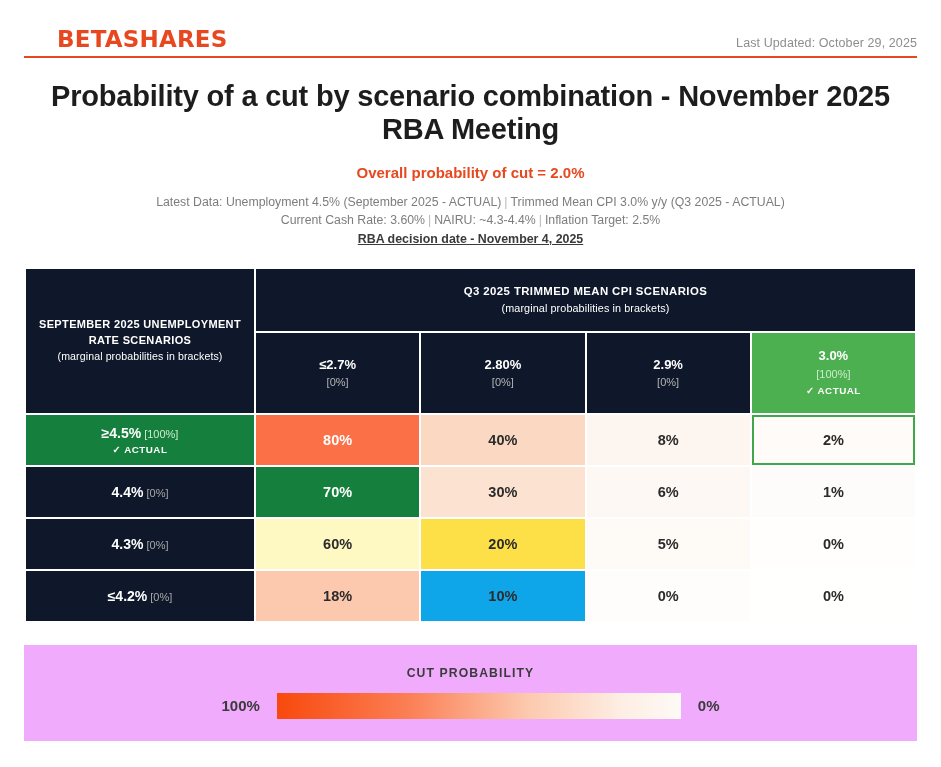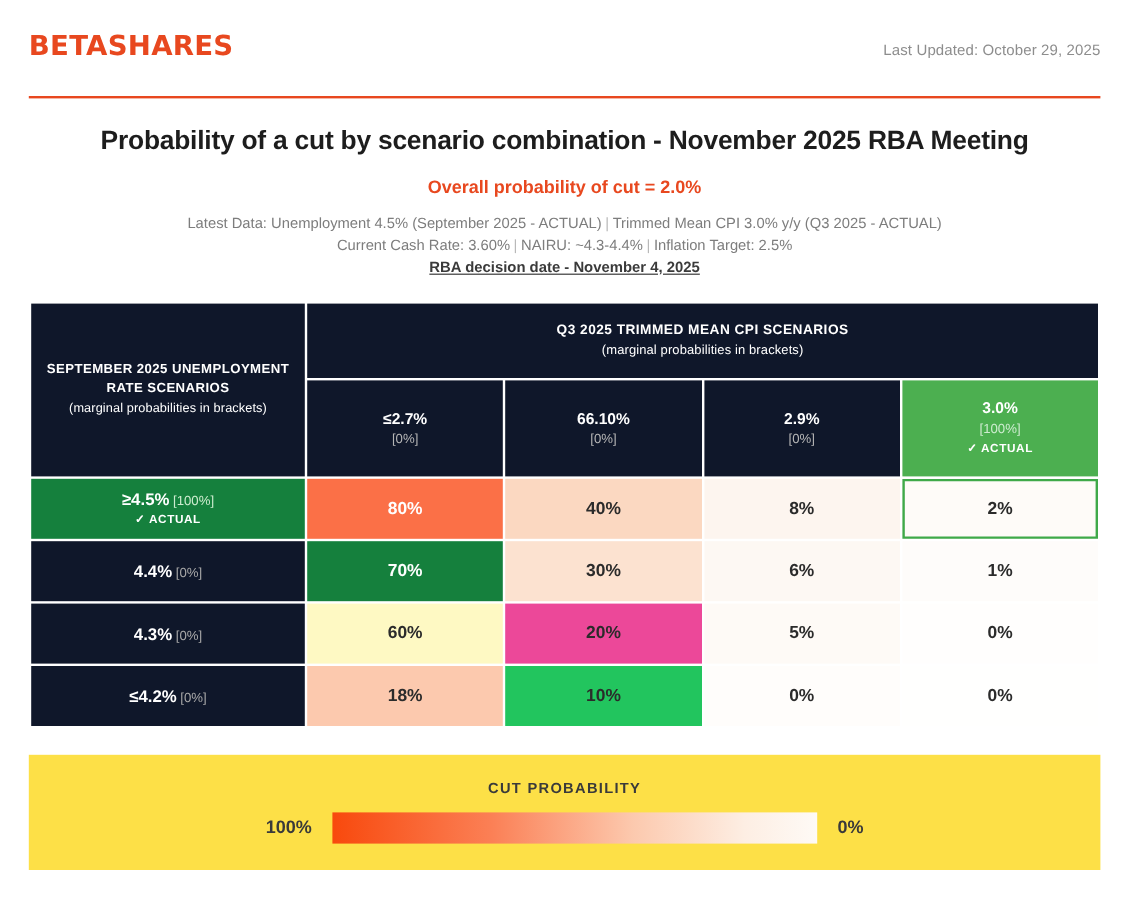--- a/index.html
+++ b/index.html
@@ -21,21 +21,22 @@
     padding: 0 24px;
     position: relative;
   }
 
   
   .topbar {
     display: flex;
     align-items: baseline;
     justify-content: space-between;
     padding-top: 26px;
-    padding-bottom: 28px;
+    padding-bottom: 4px;
+    margin-left: 33px;
   }
   .brand {
     font-family: "DejaVu Sans", sans-serif;
     font-size: 23px;
     font-weight: 700;
     letter-spacing: 0.2px;
     color: #E8481F;
   }
   .last-updated {
     font-size: 12.5px;
@@ -44,21 +45,21 @@
   }
   .rule {
     height: 2px;
     background: #E8481F;
     width: 100%;
   }
 
   
   .title {
     text-align: center;
-    font-size: 22px;
+    font-size: 29px;
     font-weight: 700;
     color: #1d1d1d;
     margin-top: 22px;
     letter-spacing: -0.2px;
   }
   .overall {
     text-align: center;
     font-size: 15px;
     font-weight: 700;
     color: #E8481F;
@@ -184,21 +185,21 @@
   }
   .cell.lightfg { color: #ffffff; }
   .cell.hl {
     box-shadow: inset 0 0 0 2px #3fa949;
   }
 
   
   .legend {
     margin-top: 22px;
     width: 893px;
-    background: #fde047;
+    background: #f0abfc;
     height: 96px;
     box-sizing: border-box;
     padding-top: 21px;
   }
   .legend-title {
     text-align: center;
     font-size: 12.2px;
     font-weight: 700;
     letter-spacing: 1.1px;
     color: #3a3a3a;
@@ -248,21 +249,21 @@
         <div>SEPTEMBER 2025 UNEMPLOYMENT RATE SCENARIOS</div>
         <div class="soft">(marginal probabilities in brackets)</div>
       </td>
       <td class="dark span-head" colspan="4">
         <span>Q3 2025 TRIMMED MEAN CPI SCENARIOS</span>
         <span class="soft">(marginal probabilities in brackets)</span>
       </td>
     </tr>
     <tr id="col-head-row">
           <td class="col-head dark"><span>≤2.7%</span><span class="marg">[0%]</span></td>
-          <td class="col-head dark"><span>66.10%</span><span class="marg">[0%]</span></td>
+          <td class="col-head dark"><span>2.80%</span><span class="marg">[0%]</span></td>
           <td class="col-head dark"><span>2.9%</span><span class="marg">[0%]</span></td>
           <td class="col-head actual"><span>3.0%</span><span class="marg">[100%]</span><span class="actual-tag">✓ ACTUAL</span></td>
         </tr>
     </tbody>
       <tbody id="matrix-body">
         <tr>
           <td class="row-head actual"><span>≥4.5%</span><span class="marg">[100%]</span><span class="actual-tag">✓ ACTUAL</span></td>
           <td class="cell lightfg" style="background: rgb(251, 112, 71);">80%</td>
           <td class="cell" style="background: rgb(251, 216, 193);">40%</td>
           <td class="cell" style="background: rgb(253, 245, 239);">8%</td>
@@ -271,28 +272,28 @@
         <tr>
           <td class="row-head dark"><span>4.4%</span><span class="marg">[0%]</span></td>
           <td class="cell lightfg" style="background: #15803d;">70%</td>
           <td class="cell" style="background: rgb(252, 226, 208);">30%</td>
           <td class="cell" style="background: rgb(253, 248, 243);">6%</td>
           <td class="cell" style="background: rgb(254, 252, 250);">1%</td>
         </tr>
         <tr>
           <td class="row-head dark"><span>4.3%</span><span class="marg">[0%]</span></td>
           <td class="cell" style="background: #fef9c3;">60%</td>
-          <td class="cell" style="background: #ec4899;">20%</td>
+          <td class="cell" style="background: #fde047;">20%</td>
           <td class="cell" style="background: rgb(254, 250, 246);">5%</td>
           <td class="cell" style="background: rgb(255, 254, 253);">0%</td>
         </tr>
         <tr>
           <td class="row-head dark"><span>≤4.2%</span><span class="marg">[0%]</span></td>
           <td class="cell" style="background: rgb(252, 201, 174);">18%</td>
-          <td class="cell" style="background: #22c55e;">10%</td>
+          <td class="cell" style="background: #0ea5e9;">10%</td>
           <td class="cell" style="background: rgb(255, 253, 251);">0%</td>
           <td class="cell" style="background: rgb(255, 255, 254);">0%</td>
         </tr>
       </tbody>
   </table>
 
   <div class="legend">
     <div class="legend-title">CUT PROBABILITY</div>
     <div class="legend-row">
       <div class="legend-end">100%</div>

